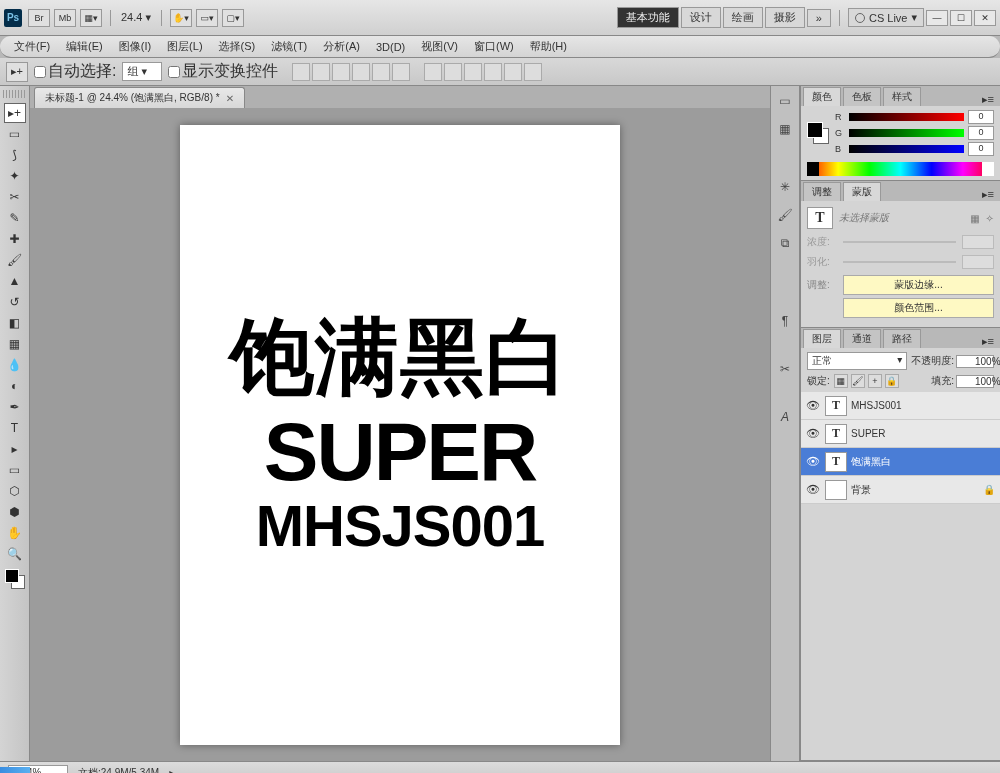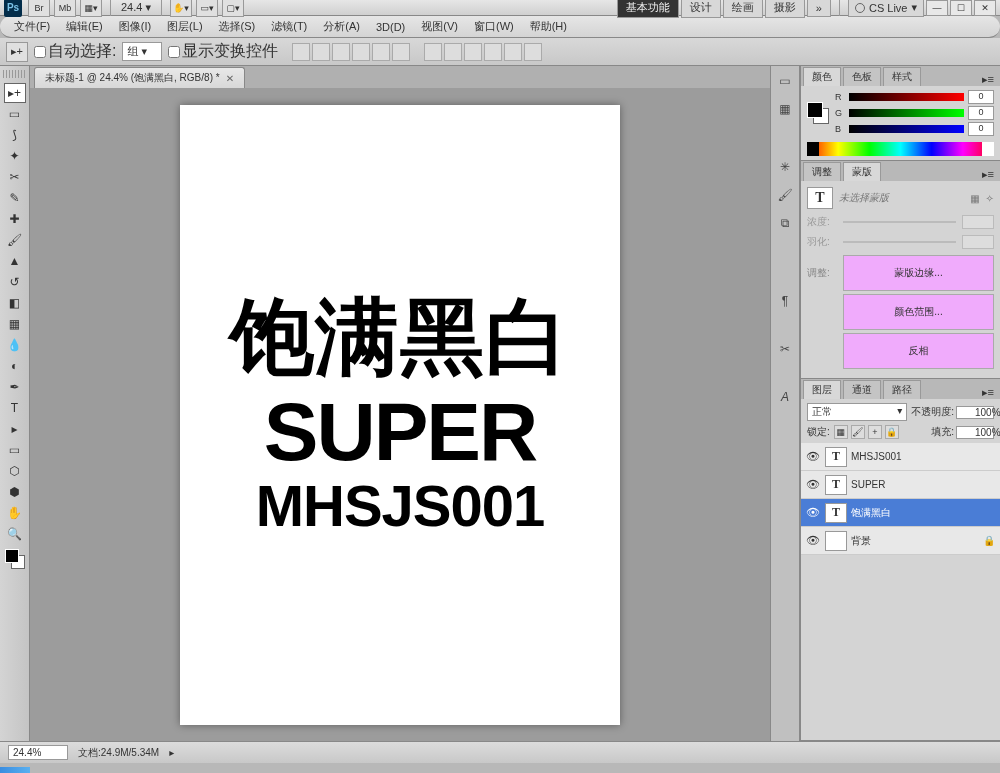--- a/index.html
+++ b/index.html
@@ -1,19 +1,19 @@
 <!DOCTYPE html>
 <html><head>
 <meta charset="utf-8">
 <style>
 * { margin: 0; padding: 0; box-sizing: border-box; font-family: "Microsoft YaHei", "SimSun", sans-serif; }
 body { background: #b8b8b8; width: 1000px; height: 773px; overflow: hidden; font-size: 11px; color: #333; }
 
 
-.titlebar { height: 16px; background: linear-gradient(#e6e6e6, #d0d0d0); display: flex; align-items: center; padding: 0 4px; border-bottom: 1px solid #888; }
+.titlebar { height: 36px; background: linear-gradient(#e6e6e6, #d0d0d0); display: flex; align-items: center; padding: 0 4px; border-bottom: 1px solid #888; }
 .ps-logo { width: 18px; height: 18px; background: #032d4a; color: #7cc3e8; font-weight: bold; font-size: 10px; display: flex; align-items: center; justify-content: center; border-radius: 2px; margin-right: 4px; }
 .tb-btn { width: 22px; height: 18px; background: #e0e0e0; border: 1px solid #999; margin: 0 2px; display: flex; align-items: center; justify-content: center; font-size: 9px; }
 .tb-sep { width: 1px; height: 16px; background: #999; margin: 0 6px; }
 .zoom-display { font-size: 11px; padding: 0 4px; }
 .titlebar-right { margin-left: auto; display: flex; align-items: center; gap: 2px; }
 .workspace-btn { padding: 2px 8px; background: #d8d8d8; border: 1px solid #999; font-size: 11px; }
 .workspace-btn.active { background: #333; color: #eee; }
 .cslive { background: #d8d8d8; border: 1px solid #999; padding: 2px 6px; display: flex; align-items: center; gap: 4px; }
 .circle-icon { width: 10px; height: 10px; border: 1px solid #666; border-radius: 50%; }
 .win-btn { width: 22px; height: 16px; border: 1px solid #999; background: #e8e8e8; display: flex; align-items: center; justify-content: center; font-size: 9px; }
@@ -93,21 +93,21 @@
 .mask-thumb { width: 26px; height: 22px; background: #fff; border: 1px solid #999; display: flex; align-items: center; justify-content: center; font-family: serif; font-size: 14px; font-weight: bold; }
 .mask-label { color: #777; font-style: italic; }
 .mask-icons { margin-left: auto; display: flex; gap: 6px; color: #777; }
 .slider-line { display: flex; align-items: center; gap: 6px; margin: 6px 0; color: #999; }
 .slider-line .lbl { width: 30px; }
 .slider-line .tr { flex: 1; height: 2px; background: #bbb; }
 .slider-line .box { width: 32px; height: 14px; border: 1px solid #bbb; background: #ddd; }
 .mask-btns { margin-top: 6px; }
 .mask-btn-row { display: flex; align-items: center; gap: 6px; margin-bottom: 3px; }
 .mask-btn-row .lbl { width: 30px; color: #888; }
-.mask-btn { flex: 1; border: 1px solid #aaa; background: #f0abfc; text-align: center; padding: 10px; font-size: 10px; }
+.mask-btn { flex: 1; border: 1px solid #aaa; background: #fef9c3; text-align: center; padding: 2px; font-size: 10px; }
 
 
 .layers-body { padding: 4px 0; }
 .layers-controls { display: flex; align-items: center; gap: 4px; padding: 0 6px 4px; }
 .blend-select { flex: 1; border: 1px solid #999; background: #fff; padding: 1px 4px; font-size: 10px; display: flex; justify-content: space-between; }
 .opacity-grp { display: flex; align-items: center; gap: 2px; font-size: 10px; }
 .opacity-grp .val { width: 38px; border: 1px solid #999; background: #fff; padding: 0 18px; text-align: right; }
 .lock-row { display: flex; align-items: center; gap: 4px; padding: 0 6px 4px; font-size: 10px; }
 .lock-icons { display: flex; gap: 3px; }
 .lock-icons span { width: 14px; height: 14px; border: 1px solid #aaa; background: #ddd; display: flex; align-items: center; justify-content: center; font-size: 9px; }
@@ -326,24 +326,20 @@
           </div>
         <div class="mask-btns">
           <div class="mask-btn-row">
               <span class="lbl">调整:</span>
               <div class="mask-btn">蒙版边缘...</div>
             </div>
           <div class="mask-btn-row">
               <span class="lbl"></span>
               <div class="mask-btn">颜色范围...</div>
             </div>
-          <div class="mask-btn-row">
-              <span class="lbl"></span>
-              <div class="mask-btn">反相</div>
-            </div>
         </div>
       </div>
     </div>
 
     <div class="panel" style="flex:1">
       <div class="panel-tabs">
         <div class="panel-tab active">图层</div>
         <div class="panel-tab">通道</div>
         <div class="panel-tab">路径</div>
         <div class="panel-menu">▸≡</div>

